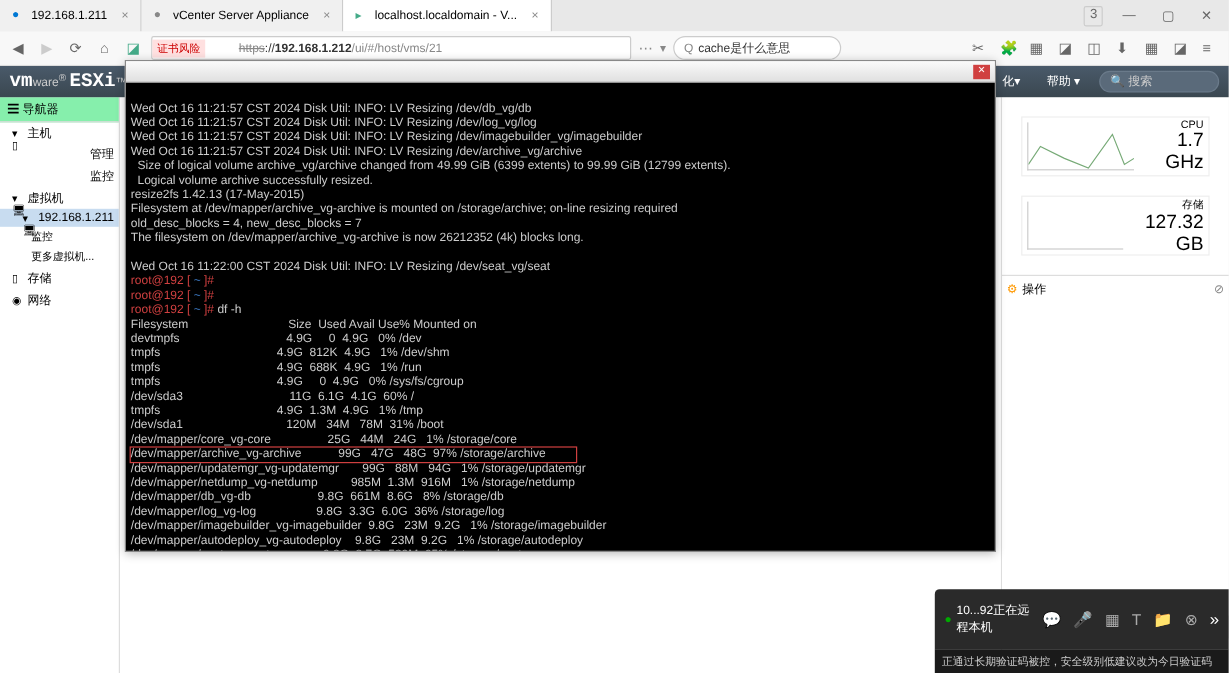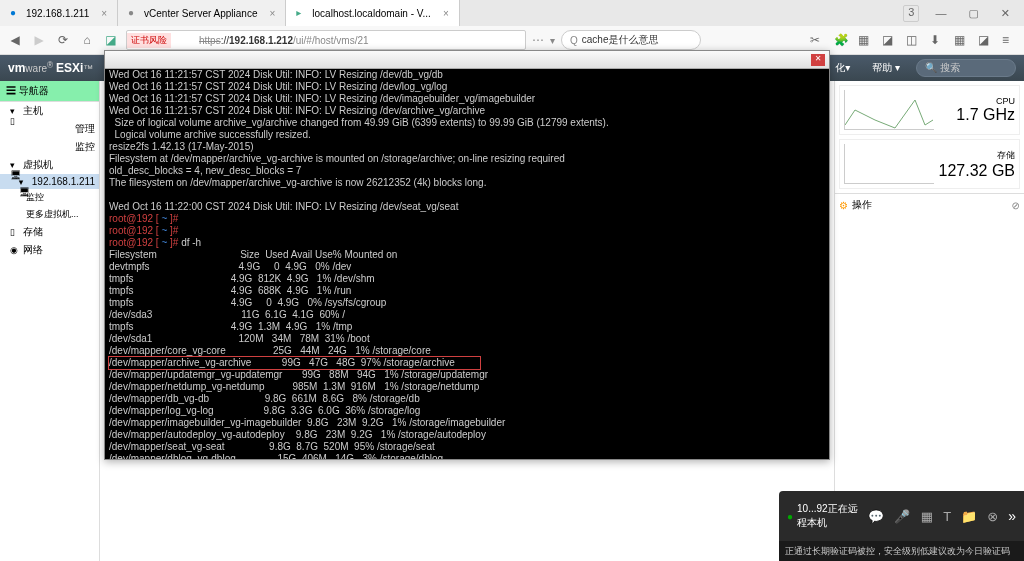--- a/index.html
+++ b/index.html
@@ -20,48 +20,48 @@
     .url-text { padding: 0 4px; color: #333; }
     .url-text .host { font-weight: bold; }
     .search-bar { width: 140px; height: 20px; border: 1px solid #ccc; border-radius: 10px; background: #fff; font-size: 10px; padding: 0 8px; display: flex; align-items: center; }
     .toolbar-right { margin-left: auto; display: flex; gap: 8px; }
     .toolbar-icon { width: 16px; height: 16px; color: #666; font-size: 12px; display: flex; align-items: center; }
     
     .main-content { display: flex; height: calc(100% - 54px); position: relative; }
     
     .esxi-bar { position: absolute; top: 0; left: 0; right: 0; height: 26px; background: linear-gradient(#4a5a6a, #3a4750); color: #fff; display: flex; align-items: center; padding: 0 8px; font-size: 11px; z-index: 1; }
     .esxi-logo { font-size: 10px; color: #ccc; }
-    .esxi-logo b { color: #fff; font-size: 12px; }
+    .esxi-logo b { color: #fff; font-size: 16px; font-family: Liberation Mono, monospace; }
     .esxi-right { margin-left: auto; display: flex; gap: 10px; align-items: center; }
     .esxi-btn { padding: 2px 6px; font-size: 10px; }
     .esxi-search { background: #5a6a7a; border: 1px solid #6a7a8a; border-radius: 10px; padding: 1px 8px; font-size: 10px; width: 100px; color: #ccc; }
     
     .left-panel { width: 100px; background: #fff; border-right: 1px solid #ddd; margin-top: 26px; font-size: 10px; }
     .nav-header { background: #86efac; padding: 3px 6px; font-size: 10px; border-bottom: 1px solid #ddd; }
     .tree-item { padding: 2px 4px 2px 10px; display: flex; align-items: center; gap: 3px; cursor: pointer; }
     .tree-item.sub { padding-left: 20px; justify-content: flex-end; }
     .tree-item.sub2 { padding-left: 26px; font-size: 9px; }
     .tree-item.selected { background: #c8dcf0; }
     .tree-icon { width: 10px; height: 10px; font-size: 9px; }
     
     .center-panel { flex: 1; margin-top: 26px; background: #fff; position: relative; }
     
     .right-panel { width: 190px; margin-top: 26px; background: #fff; border-left: 1px solid #ddd; font-size: 10px; }
-    .sparkline { height: 50px; border: 1px solid #eee; margin: 4px; display: flex; align-items: center; padding: 4px; }
+    .sparkline { height: 50px; border: 1px solid #eee; margin: 16px; display: flex; align-items: center; padding: 4px; }
     .spark-chart { width: 90px; height: 40px; border-left: 1px solid #ccc; border-bottom: 1px solid #ccc; }
     .spark-chart svg { width: 100%; height: 100%; }
     .spark-label { margin-left: auto; text-align: right; font-size: 9px; }
     .spark-label .val { font-size: 16px; }
     .action-bar { border-top: 1px solid #ddd; padding: 4px; display: flex; align-items: center; gap: 4px; font-size: 10px; }
     .log-bar { position: absolute; bottom: 30px; right: 0; width: 190px; background: #fff; border: 1px solid #ddd; padding: 2px 6px; font-size: 9px; display: flex; justify-content: space-between; }
     
     .terminal-window { position: absolute; top: 50px; left: 104px; width: 726px; height: 410px; background: #e8e8e8; border: 1px solid #888; z-index: 10; box-shadow: 0 2px 8px rgba(0,0,0,0.3); }
     .term-title { height: 18px; background: linear-gradient(#fafafa, #e0e0e0); border-bottom: 1px solid #aaa; display: flex; align-items: center; font-size: 9px; padding: 0 4px; }
     .term-close { margin-left: auto; background: #d04040; color: #fff; width: 14px; height: 12px; text-align: center; font-size: 8px; cursor: pointer; }
-    .term-body { background: #000; color: #ccc; font-family: 'Consolas', monospace; font-size: 10px; line-height: 12px; padding: 0 4px; height: calc(100% - 18px); overflow: hidden; white-space: pre; }
+    .term-body { background: #000; color: #ccc; font-family: 'Consolas', monospace; font-size: 10px; line-height: 12px; padding: 16px 4px; height: calc(100% - 18px); overflow: hidden; white-space: pre; }
     .term-body .prompt { color: #d04040; }
     .term-body .highlight-row { border: 1px solid #d04040; display: inline-block; margin: -1px; }
     
     .remote-toolbar { position: absolute; bottom: 20px; right: 0; width: 245px; height: 50px; background: #2a2a2a; display: flex; align-items: center; padding: 0 8px; gap: 10px; z-index: 20; border-radius: 4px 0 0 0; }
     .remote-label { color: #fff; font-size: 10px; display: flex; align-items: center; gap: 4px; }
     .remote-icons { display: flex; gap: 10px; margin-left: auto; }
     .remote-icon { color: #aaa; font-size: 13px; cursor: pointer; }
     .remote-arrow { color: #fff; font-size: 14px; cursor: pointer; }
     
     .status-bar { position: absolute; bottom: 0; right: 0; width: 245px; height: 20px; background: #1a1a1a; color: #ccc; font-size: 9px; display: flex; align-items: center; padding: 0 6px; z-index: 20; }

